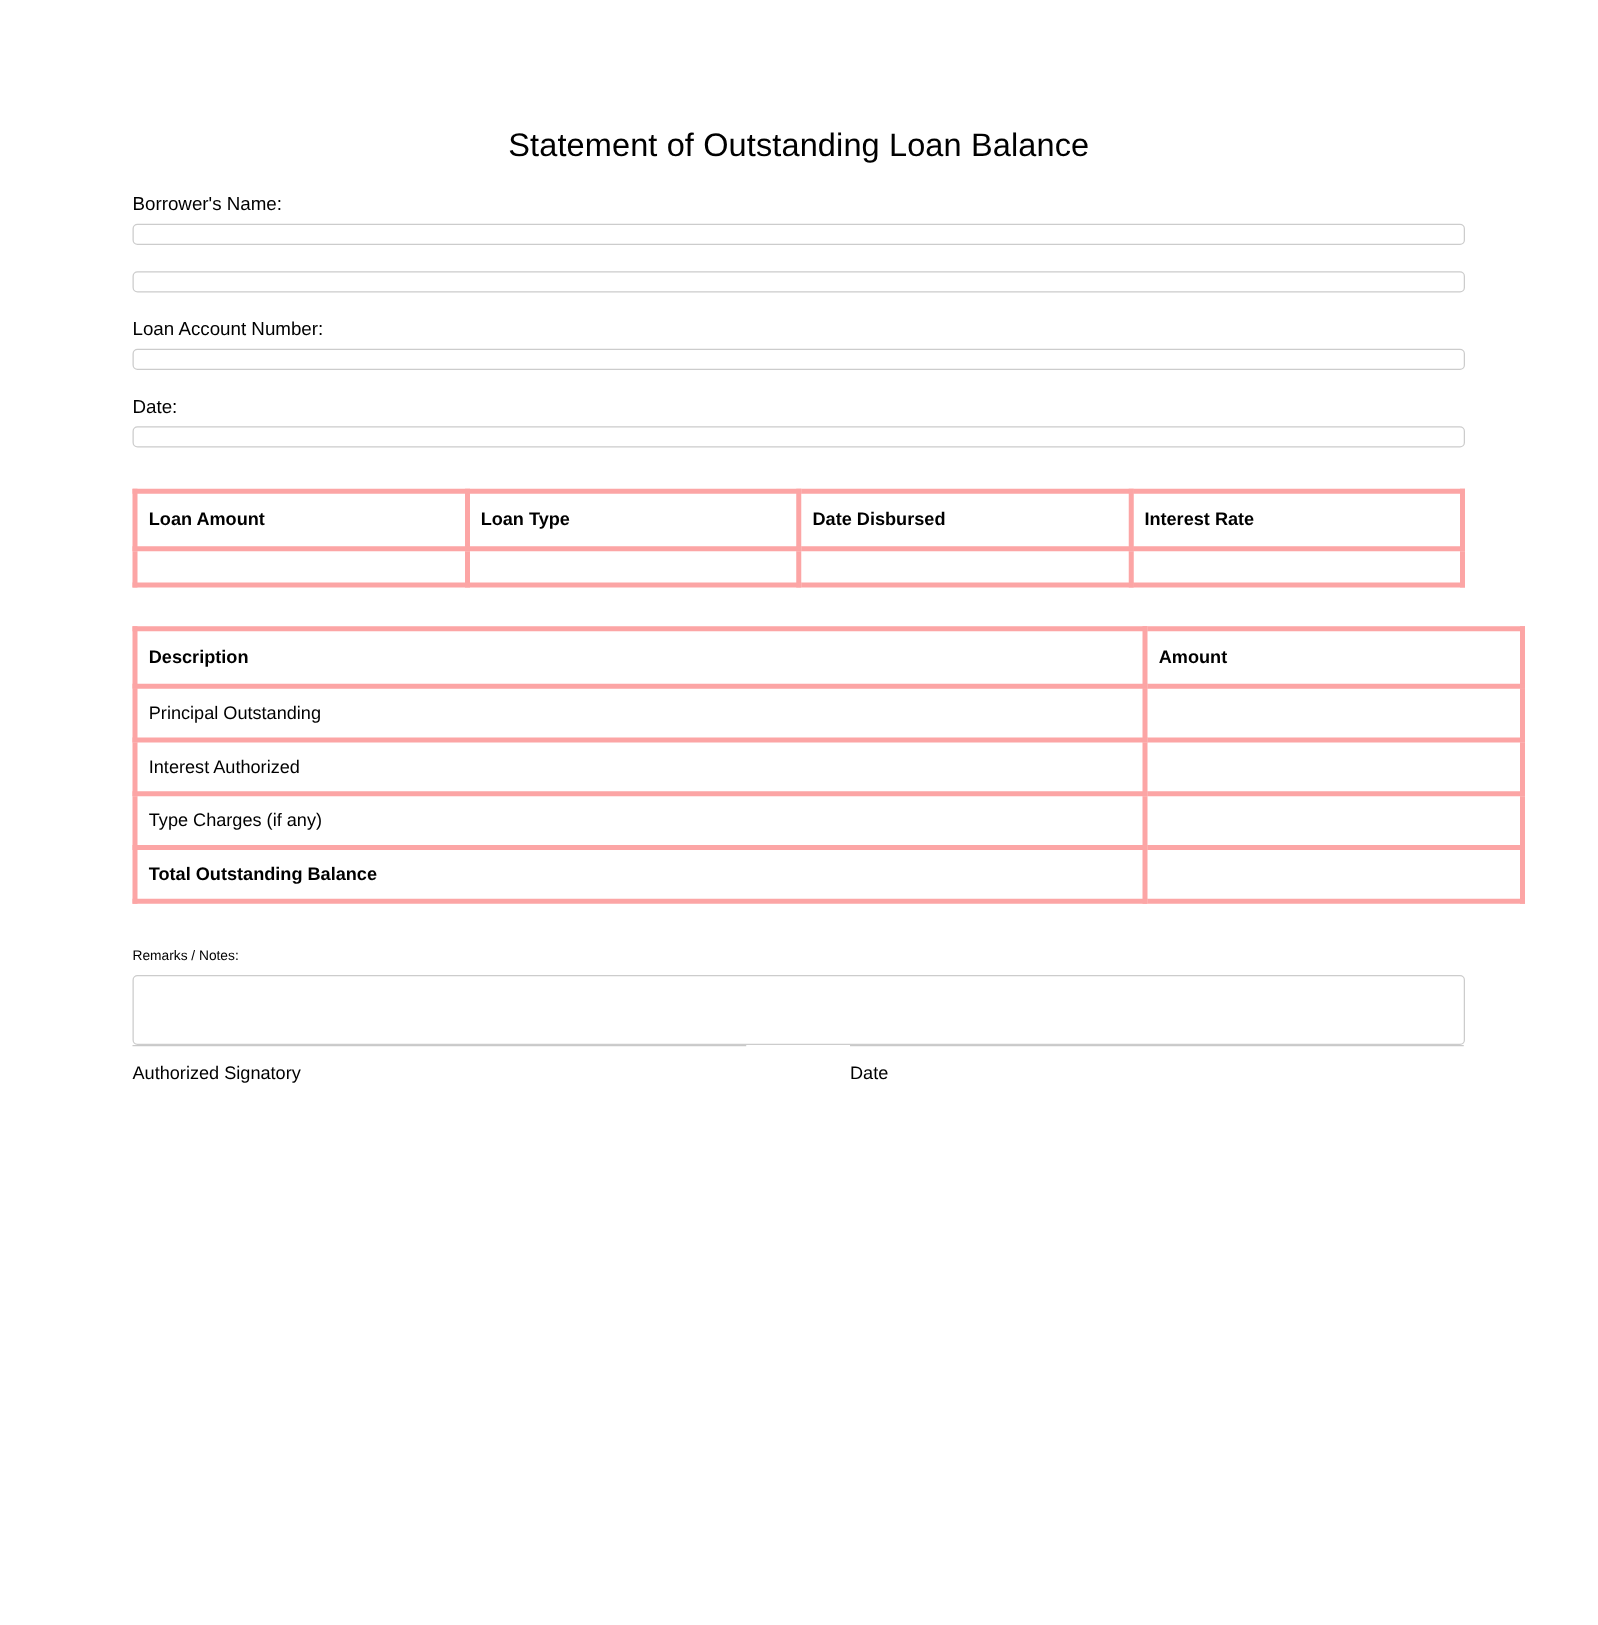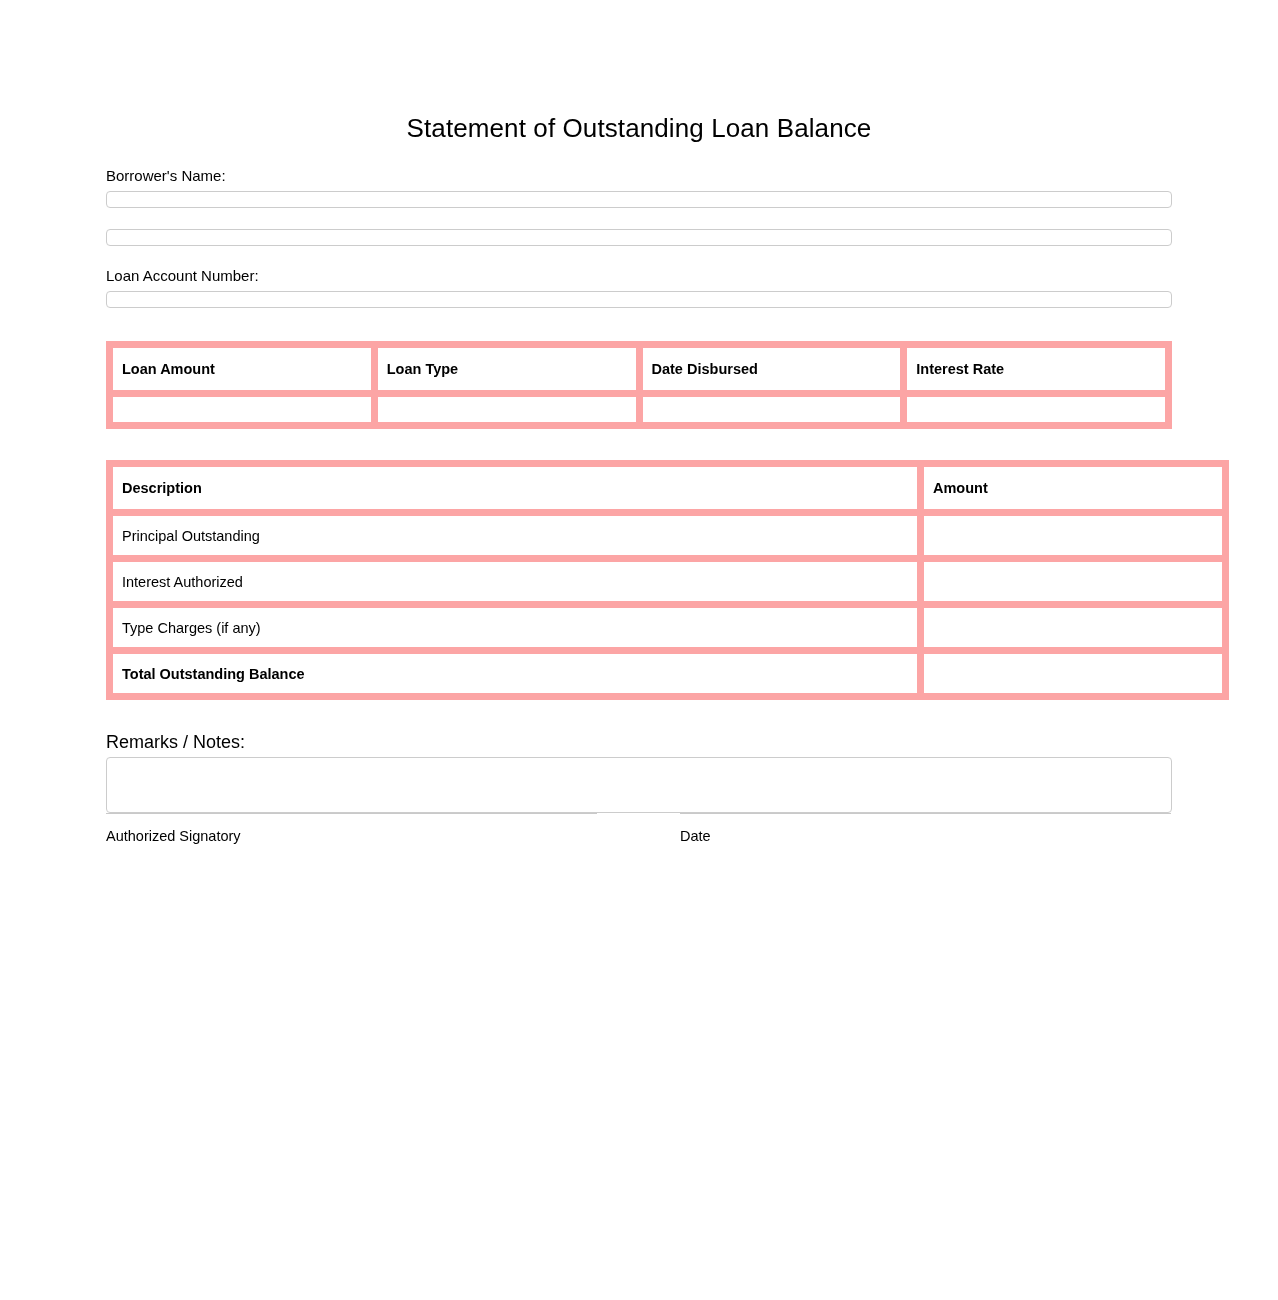--- a/index.html
+++ b/index.html
@@ -26,21 +26,21 @@
 
   .doc {
     position: absolute;
     left: 106px;
     top: 0;
     width: 1066px;
   }
 
   
   .doc-title {
-    margin: 12px;
+    margin: 0;
     padding-top: 100px;
     font-size: 26px;
     font-weight: 400;
     line-height: 32px;
     text-align: center;
     color: #000000;
     letter-spacing: 0.1px;
   }
 
   
@@ -80,21 +80,21 @@
 
   
   .data-table {
     border-collapse: collapse;
     table-layout: fixed;
     width: 1066px;
     background: #ffffff;
   }
   .data-table th,
   .data-table td {
-    border: 7px solid #fca5a5;
+    border: 4px solid #fca5a5;
     text-align: left;
     vertical-align: middle;
     padding: 0 9px;
     font-size: 14.5px;
     color: #000000;
   }
   .data-table th {
     font-weight: bold;
     height: 42px;
     line-height: 18px;
@@ -131,21 +131,21 @@
   .balance-table tbody tr.total-row td {
     font-weight: bold;
   }
 
   
   .remarks {
     margin-top: 33px;
   }
   .remarks-label {
     display: block;
-    font-size: 18px;
+    font-size: 11px;
     line-height: 18px;
     margin-bottom: 6px;
     color: #000000;
   }
   .remarks-input {
     display: block;
     width: 1066px;
     height: 56px;
     box-sizing: border-box;
     border: 1px solid #cccccc;
@@ -202,20 +202,24 @@
 
       <div class="field">
         <input class="field-input" type="text" value="" style="">
       </div>
 
       <div class="field">
         <label class="field-label">Loan Account Number:</label>
         <input class="field-input" type="text" value="" style="">
       </div>
 
+      <div class="field">
+        <label class="field-label">Date:</label>
+        <input class="field-input" type="text" value="" style="">
+      </div>
 
     </div>
 
     <table class="data-table loan-table">
       <thead>
         <tr>
           <th>Loan Amount</th>
           <th>Loan Type</th>
           <th>Date Disbursed</th>
           <th>Interest Rate</th>

